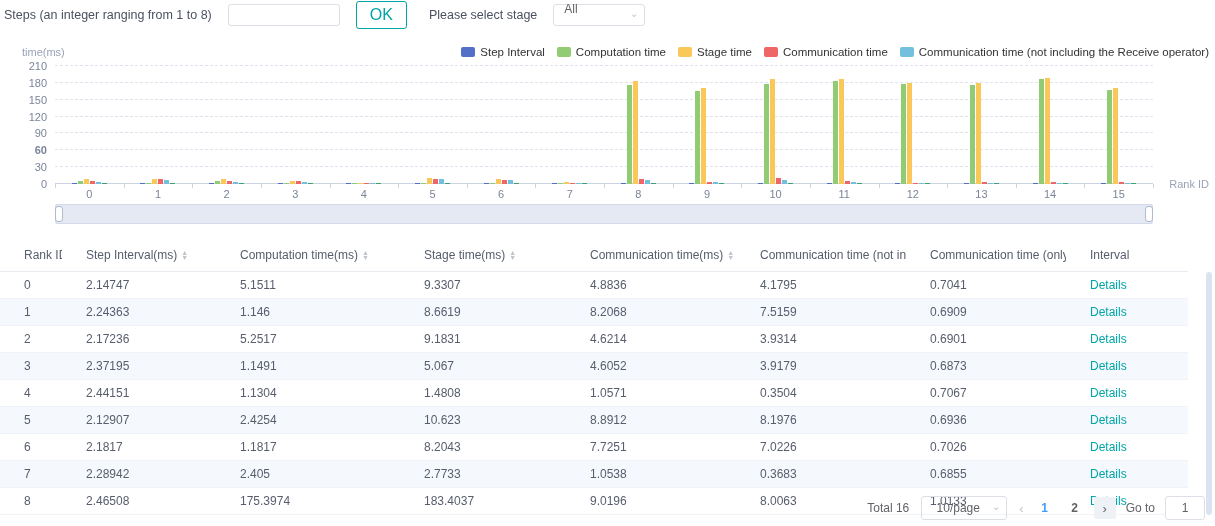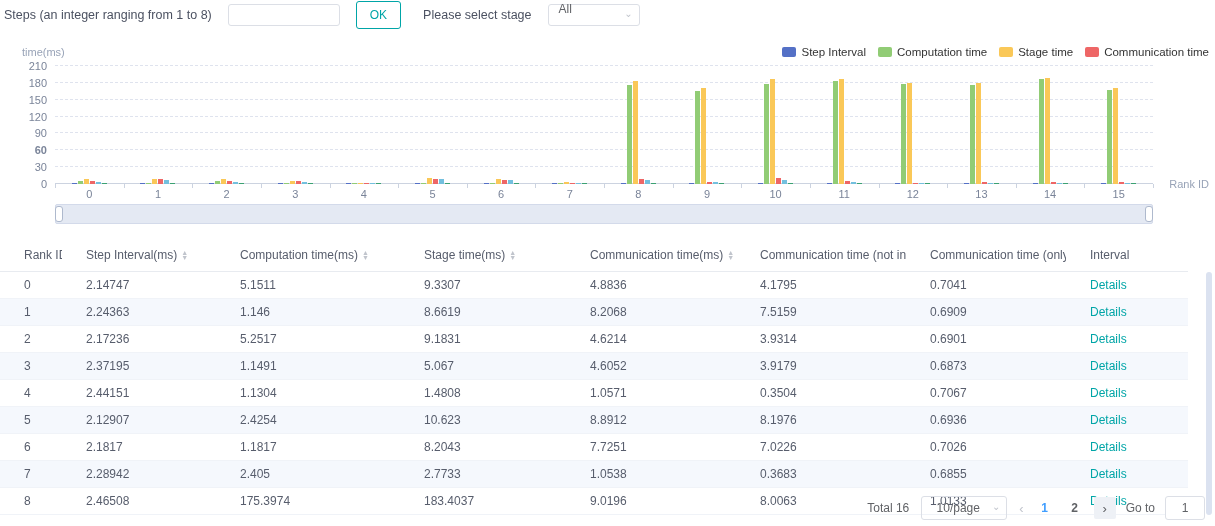--- a/index.html
+++ b/index.html
@@ -3,21 +3,21 @@
 <meta charset="utf-8">
 <style>
   * { margin:0; padding:0; box-sizing:border-box; }
   html,body { background:#fff; font-family:"Liberation Sans", sans-serif; font-size:12px; color:#575d6c; }
   .page { position:relative; width:1215px; height:526px; background:#fff; overflow:hidden; }
 
   
   .controls { display:flex; align-items:center; padding:4px 0 0 4px; height:26px; gap:16px; }
   .ctl-label { color:#4b5161; font-size:12.5px; }
   .steps-input { width:112px; height:22px; border:1px solid #dcdfe6; border-radius:3px; padding:0 6px; font-size:12px; color:#606266; outline:none; }
-  .ok-btn { height:28px; padding:0 13px; background:#fff; border:1px solid #00a5a7; color:#00a5a7; border-radius:3px; font-size:12px; cursor:pointer; margin-right:6px; }
+  .ok-btn { height:28px; padding:0 13px; background:#fff; border:1px solid #00a5a7; color:#00a5a7; border-radius:3px; font-size:16px; cursor:pointer; margin-right:6px; }
   .select-box { position:relative; width:92px; height:22px; border:1px solid #dcdfe6; border-radius:3px; display:flex; align-items:center; padding:0 20px 12px 10px; color:#606266; cursor:pointer; }
   .select-box .chev { position:absolute; right:6px; top:3px; color:#c0c4cc; font-size:10px; }
 
   
   .chart-wrap { position:relative; height:178px; margin-top:20px; }
   .y-title { position:absolute; left:22px; top:0; color:#98a3b7; font-size:11px; }
   .legend { position:absolute; right:6px; top:0; display:flex; align-items:center; gap:12px; }
   .legend-item { display:flex; align-items:center; gap:5px; cursor:pointer; }
   .legend-swatch { width:14px; height:10px; border-radius:2px; display:inline-block; }
   .legend-label { color:#333; font-size:11.5px; }
@@ -87,20 +87,24 @@
           <span class="legend-swatch" style="background: rgb(145, 204, 117);"></span>
           <span class="legend-label">Computation time</span>
         </span>
         <span class="legend-item">
           <span class="legend-swatch" style="background: rgb(250, 200, 88);"></span>
           <span class="legend-label">Stage time</span>
         </span>
         <span class="legend-item">
           <span class="legend-swatch" style="background: rgb(238, 102, 102);"></span>
           <span class="legend-label">Communication time</span>
+        </span>
+        <span class="legend-item">
+          <span class="legend-swatch" style="background: rgb(115, 192, 222);"></span>
+          <span class="legend-label">Communication time (not including the Receive operator)</span>
         </span>
       </div>
     <div class="plot">
         <div class="gridline zero" style="bottom: 0%;"></div>
         <span class="ytick" style="bottom: 0%; left: -52px; top: auto; transform: translateY(50%);">0</span>
         <div class="gridline" style="bottom: 14.2857%;"></div>
         <span class="ytick" style="bottom: 14.2857%; left: -52px; top: auto; transform: translateY(50%);">30</span>
         <div class="gridline" style="bottom: 28.5714%;"></div>
         <span class="ytick" style="bottom: 28.5714%; left: -52px; top: auto; transform: translateY(50%); font-weight: bold;">60</span>
         <div class="gridline" style="bottom: 42.8571%;"></div>

